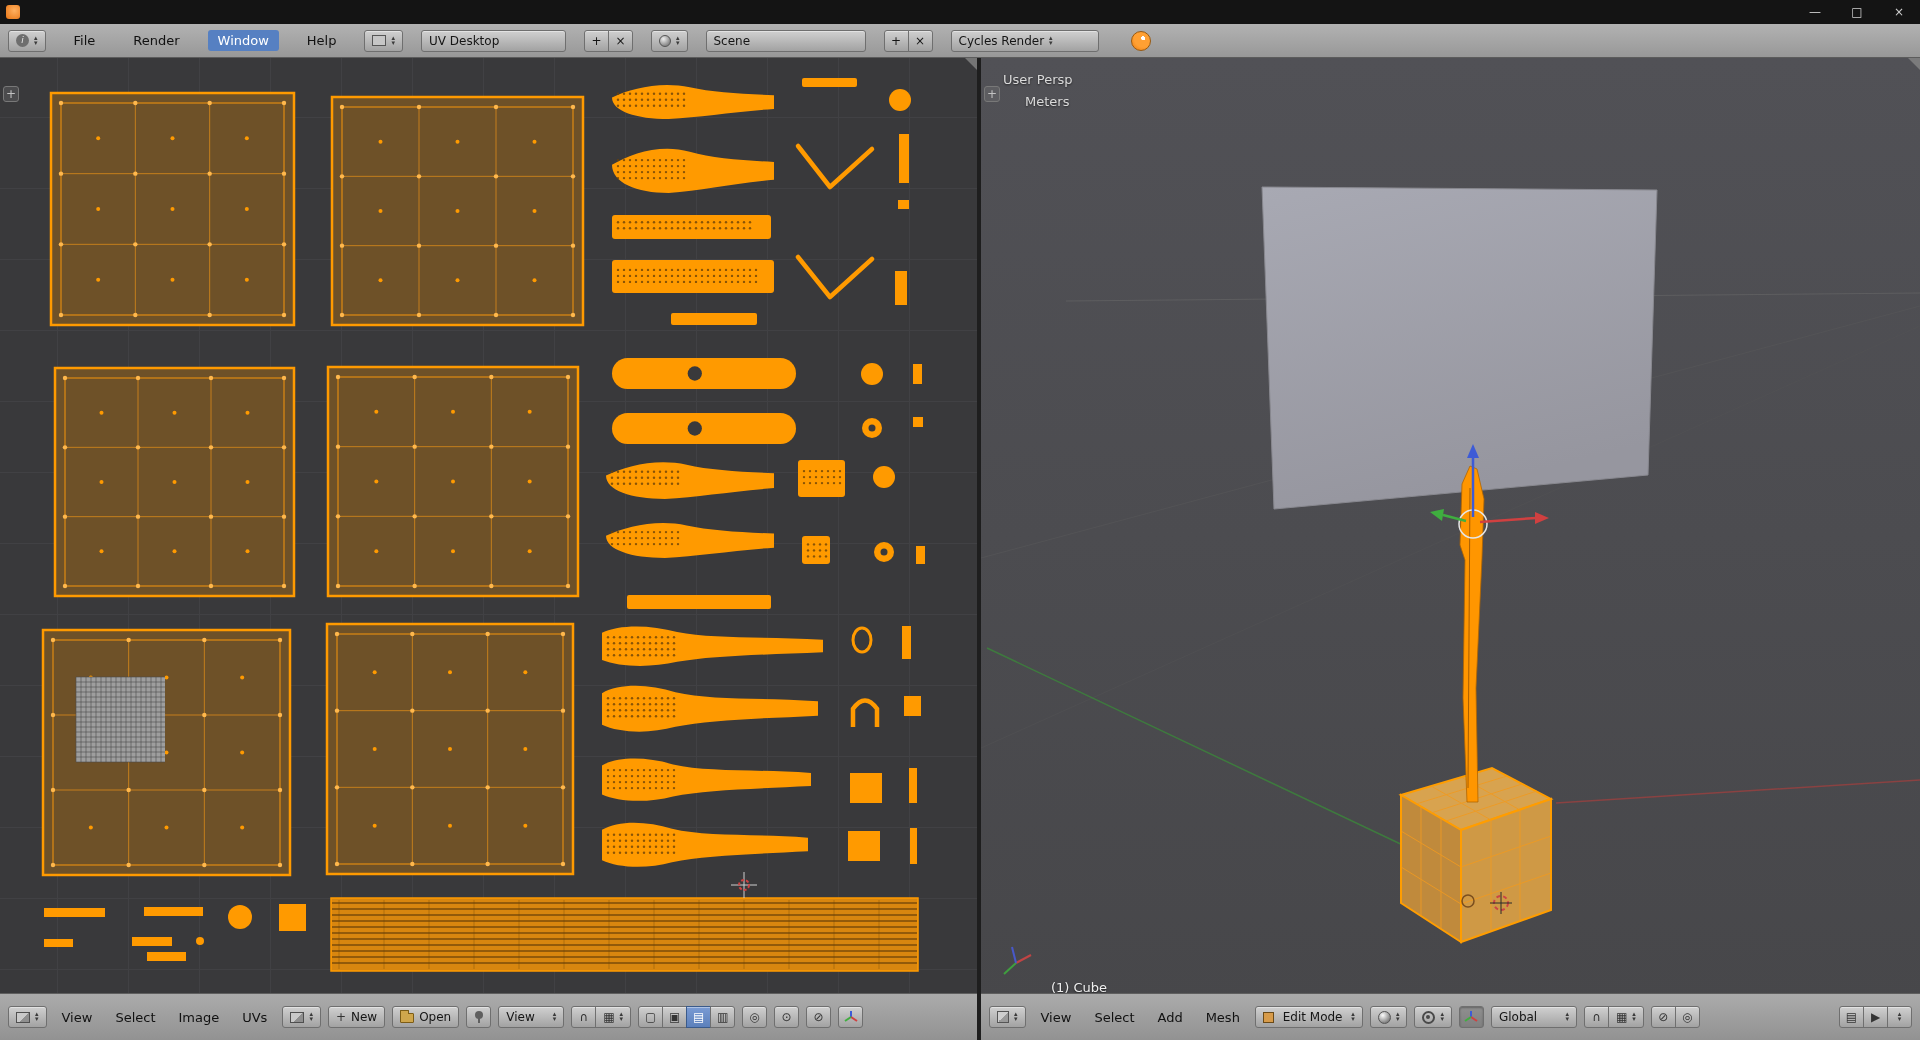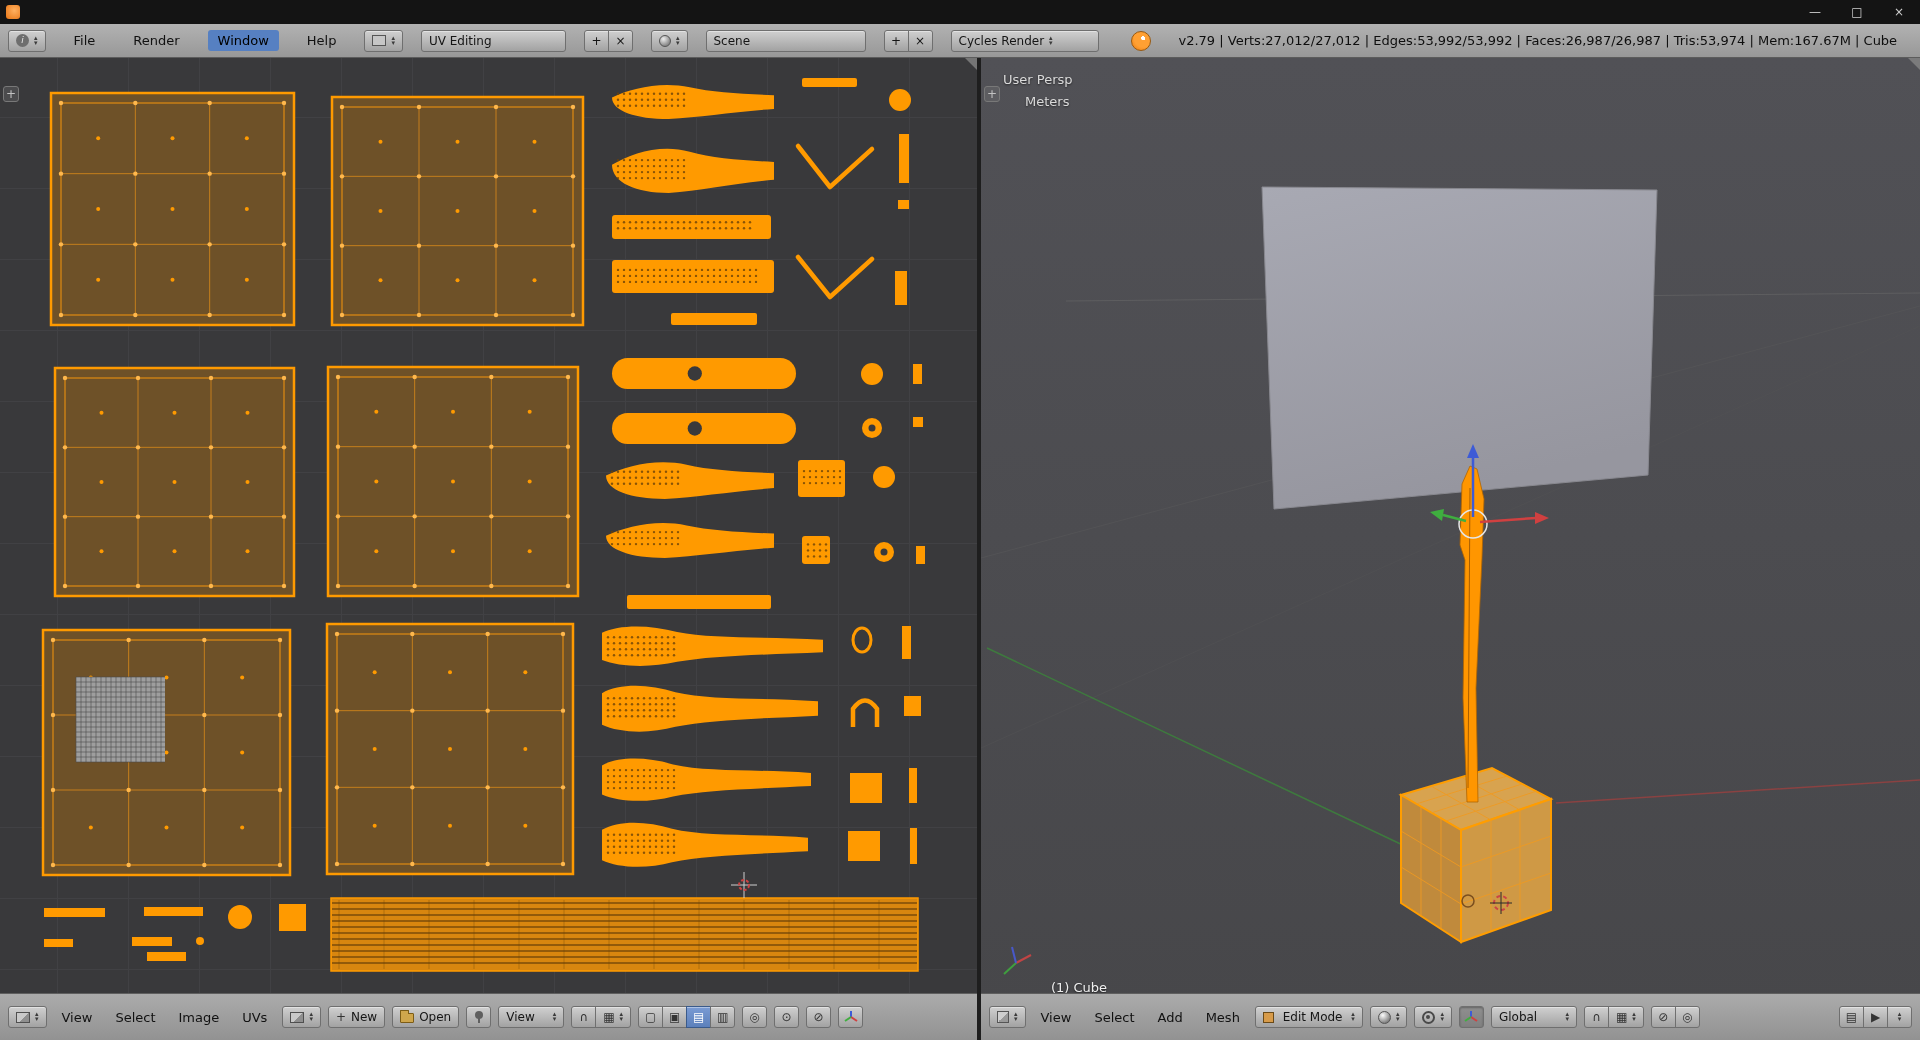--- a/index.html
+++ b/index.html
@@ -9,21 +9,21 @@
 
 .titlebar{position:absolute;top:0;left:0;right:0;height:24px;background:#141414;display:flex;align-items:center;padding-left:6px;gap:8px;color:#d8d8d8;font-size:12px;}
 .tb-logo{width:14px;height:14px;border-radius:3px;background:radial-gradient(circle at 60% 40%,#ffb060,#e87514);flex:0 0 auto;}
 .title-text{flex:1;white-space:nowrap;overflow:hidden;color:#dcdcdc;}
 .win-controls{display:flex;height:24px;margin-left:auto;}
 .win-btn{width:42px;height:24px;display:flex;align-items:center;justify-content:center;color:#cfcfcf;font-size:12px;cursor:default;}
 
 
 .infobar{position:absolute;top:24px;left:0;right:0;height:34px;background:linear-gradient(#b2b2b2,#989898);border-bottom:1px solid #5c5c5c;display:flex;align-items:center;padding:8px 8px;gap:18px;font-size:13px;color:#111;}
 .menu{padding:3px 10px;border-radius:3px;white-space:nowrap;cursor:default;}
-.menu.active{background:#5680c2;color:#000000;}
+.menu.active{background:#5680c2;color:#ffffff;}
 .hbtn{height:22px;background:linear-gradient(#d0d0d0,#a2a2a2);border:1px solid #6f6f6f;border-radius:3px;display:inline-flex;align-items:center;padding:0 7px;gap:5px;font-size:12px;color:#151515;box-shadow:inset 0 1px 0 rgba(255,255,255,.4);white-space:nowrap;cursor:default;}
 .hbtn.sq{width:25px;justify-content:center;padding:0;}
 .hbtn.pressed{background:linear-gradient(#8f8f8f,#808080);box-shadow:inset 0 1px 2px rgba(0,0,0,.3);}
 .hbtn.activeblue{background:linear-gradient(#7a9bd4,#5c80bb);border-color:#3a5a8a;color:#fff;}
 .grp{display:inline-flex;}
 .grp .hbtn{border-radius:0;margin-left:-1px;}
 .grp .hbtn:first-child{border-radius:3px 0 0 3px;margin-left:0;}
 .grp .hbtn:last-child{border-radius:0 3px 3px 0;}
 .field{min-width:145px;justify-content:flex-start;}
 .spin{display:inline-flex;flex-direction:column;align-items:center;justify-content:center;}
@@ -92,21 +92,21 @@
     </div>
     <span class="menu">File</span>
     <span class="menu">Render</span>
     <span class="menu active">Window</span>
     <span class="menu">Help</span>
 
     <div class="hbtn">
       <span class="ic ic-layout"></span>
       <span class="spin"></span>
     </div>
-    <div class="hbtn field">UV Editing</div>
+    <div class="hbtn field">UV Desktop</div>
     <div class="grp">
       <div class="hbtn sq">+</div>
       <div class="hbtn sq">×</div>
     </div>
 
     <div class="hbtn">
       <span class="ic ic-scene"></span>
       <span class="spin"></span>
     </div>
     <div class="hbtn field" style="min-width:160px">Scene</div>
@@ -114,21 +114,20 @@
       <div class="hbtn sq">+</div>
       <div class="hbtn sq">×</div>
     </div>
 
     <div class="hbtn" style="min-width:148px;justify-content:flex-start">
       <span>Cycles Render</span>
       <span class="spin"></span>
     </div>
 
     <span class="ic ic-blender" style="margin-left:14px"></span>
-    <span class="stats">v2.79 | Verts:27,012/27,012 | Edges:53,992/53,992 | Faces:26,987/26,987 | Tris:53,974 | Mem:167.67M | Cube</span>
   </div>
 
   <div class="workspace">
 
     <div class="uv-editor">
       <svg id="uv-svg" class="canvas" viewBox="0 0 977 952">
           <rect x="51" y="35" width="243" height="232" fill="#6e5128" stroke="#ff9a00" stroke-width="2.5"></rect>
           <rect x="61" y="45" width="223" height="212" fill="none" stroke="#e08a12" stroke-width="1.2"></rect>
           <line x1="135.33333333333331" y1="45" x2="135.33333333333331" y2="257" stroke="#c57f1c" stroke-width="1"></line>
           <line x1="61" y1="115.66666666666667" x2="284" y2="115.66666666666667" stroke="#c57f1c" stroke-width="1"></line>

